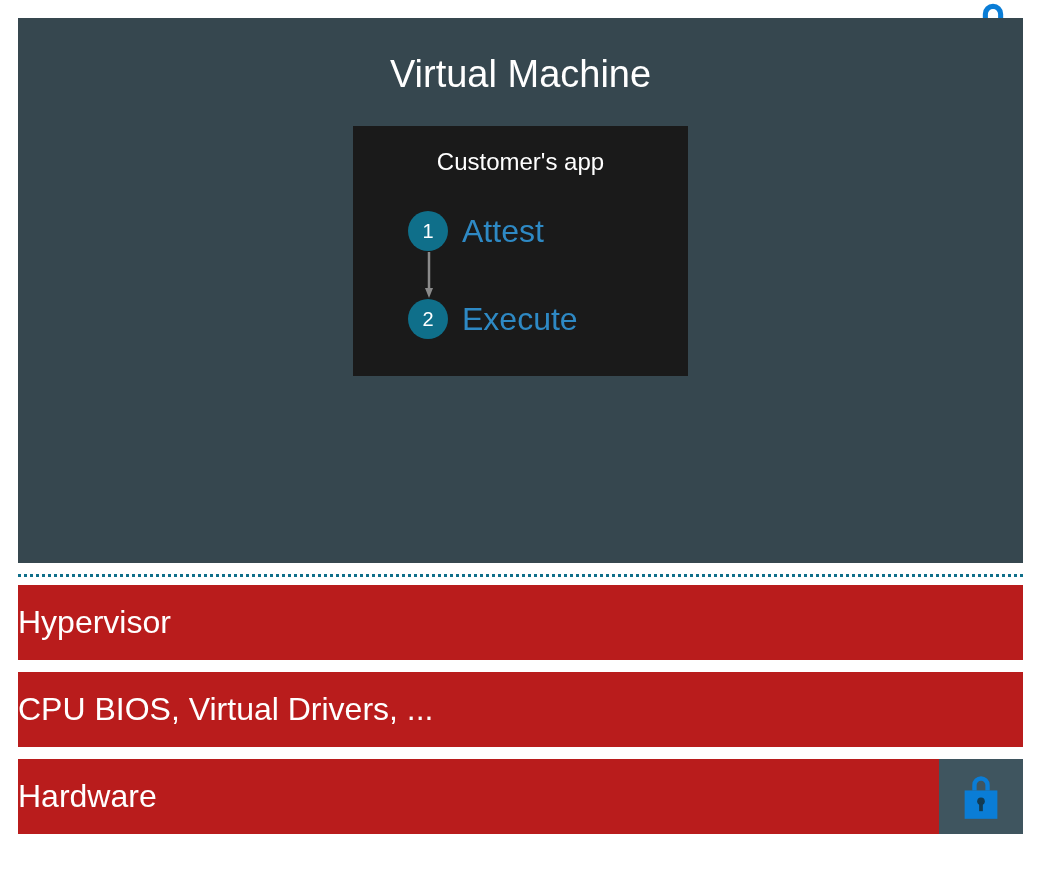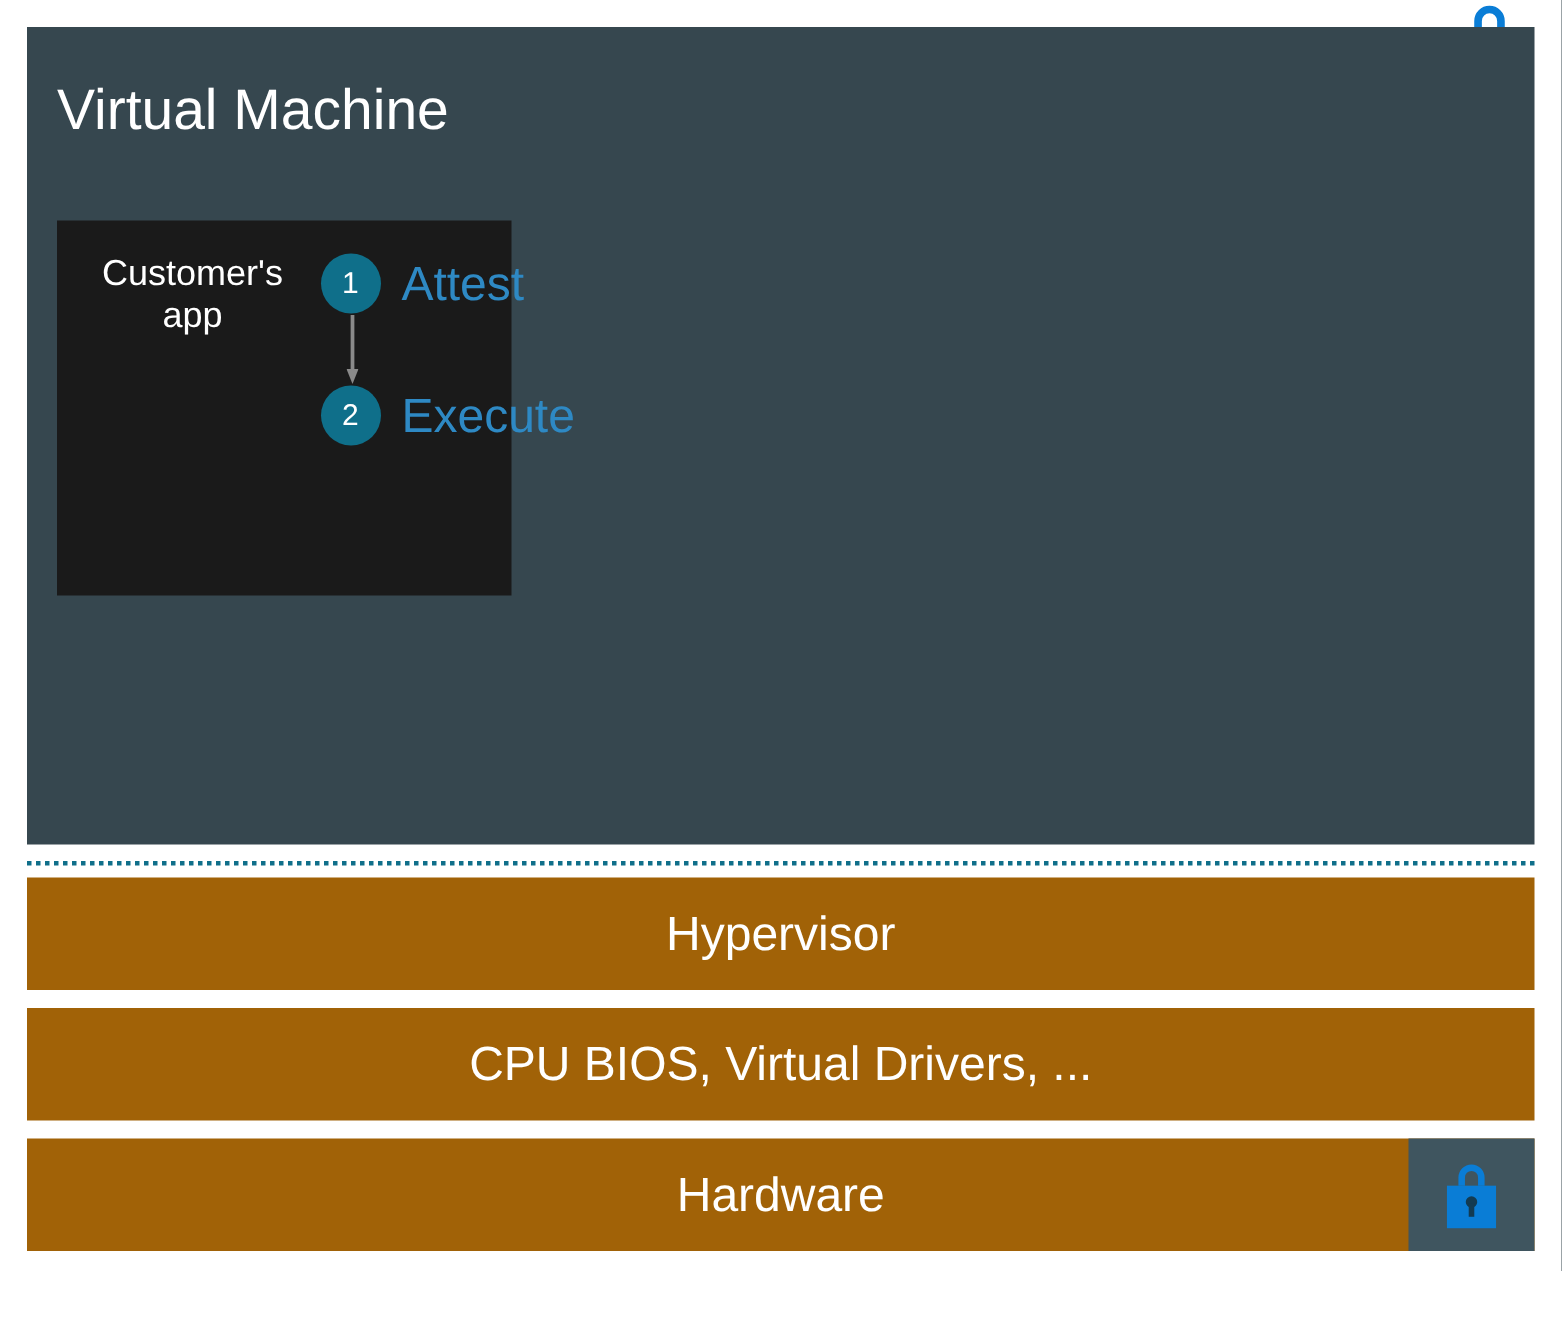--- a/index.html
+++ b/index.html
@@ -15,37 +15,36 @@
       padding: 18px;
       position: relative;
     }
     .vm-box {
       background: #36474f;
       width: 100%;
       height: 545px;
       padding: 35px 20px 30px 20px;
       display: flex;
       flex-direction: column;
-      align-items: flex-start;
+      align-items: center;
       position: relative;
     }
     .vm-title {
       color: #ffffff;
       font-size: 38px;
       font-weight: 300;
       margin-bottom: 30px;
     }
     .app-box {
       background: #1a1a1a;
-      width: 303px;
+      width: 335px;
       height: 250px;
       padding: 22px 30px;
       display: flex;
-      flex-direction: row;
-      margin-top: 21px;
+      flex-direction: column;
     }
     .app-title {
       color: #ffffff;
       font-size: 24px;
       font-weight: 400;
       text-align: center;
       margin-bottom: 35px;
     }
     .steps-container {
       padding-left: 25px;
@@ -99,26 +98,25 @@
     }
     .dotted-line::after {
       content: "";
       position: absolute;
       left: 0;
       right: 0;
       top: 50%;
       border-top: 3px dotted #0f6f8a;
     }
     .layer-box {
-      background: #a16207;
+      background: #b91c1c;
       width: 100%;
       height: 75px;
       display: flex;
       align-items: center;
-      justify-content: center;
       margin-bottom: 12px;
       position: relative;
     }
     .layer-box:last-child {
       margin-bottom: 0;
     }
     .layer-text {
       color: #ffffff;
       font-size: 32px;
       font-weight: 300;

